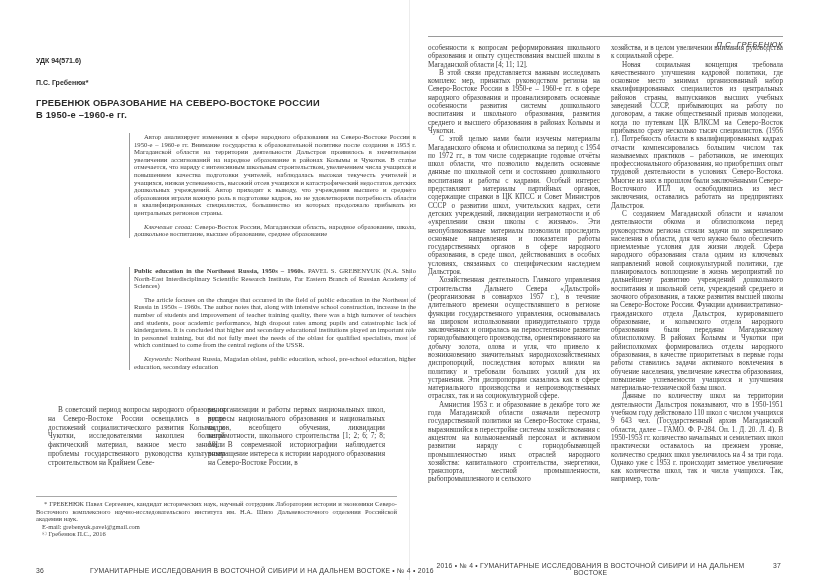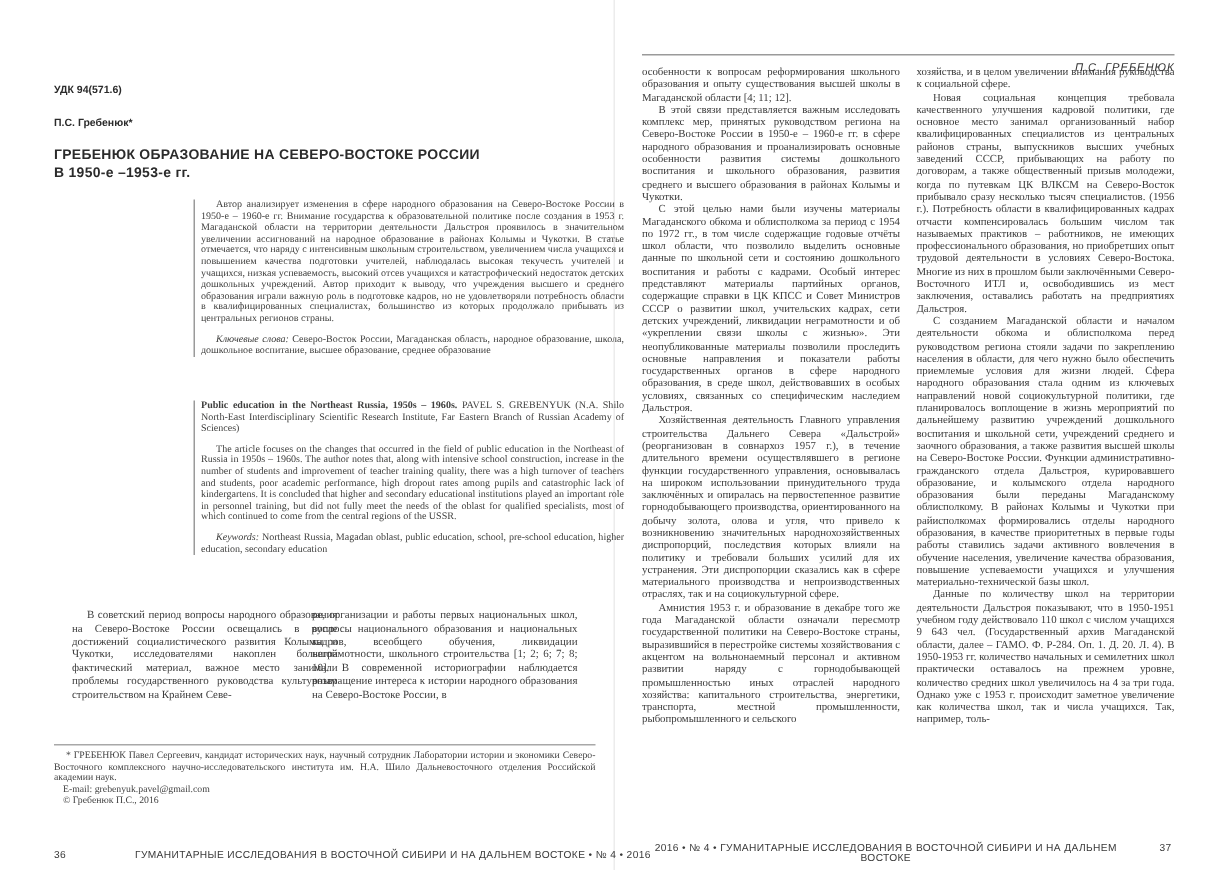--- a/index.html
+++ b/index.html
@@ -54,21 +54,21 @@
 </style>
 </head>
 <body>
 
 <div class="abs divider"></div>
 
 <div class="abs udc sans b">УДК 94(571.6)</div>
 <div class="abs author sans b">П.С. Гребенюк*</div>
 <div class="abs title sans b">
   <div>ГРЕБЕНЮК ОБРАЗОВАНИЕ НА СЕВЕРО-ВОСТОКЕ РОССИИ</div>
-  <div>В 1950-е –1953-е гг.</div>
+  <div>В 1950-е –1960-е гг.</div>
 </div>
 
 <div class="abs annot annot-ru">
   <p class="ind10">Автор анализирует изменения в сфере народного образования на Северо-Востоке России в 1950-е – 1960-е гг. Внимание государства к образовательной политике после создания в 1953 г. Магаданской области на территории деятельности Дальстроя проявилось в значительном увеличении ассигнований на народное образование в районах Колымы и Чукотки. В статье отмечается, что наряду с интенсивным школьным строительством, увеличением числа учащихся и повышением качества подготовки учителей, наблюдалась высокая текучесть учителей и учащихся, низкая успеваемость, высокий отсев учащихся и катастрофический недостаток детских дошкольных учреждений. Автор приходит к выводу, что учреждения высшего и среднего образования играли важную роль в подготовке кадров, но не удовлетворяли потребность области в квалифицированных специалистах, большинство из которых продолжало прибывать из центральных регионов страны.</p>
   <p class="gap ind10"><span class="i">Ключевые слова:</span><span> Северо-Восток России, Магаданская область, народное образование, школа, дошкольное воспитание, высшее образование, среднее образование</span></p>
 </div>
 
 <div class="abs annot annot-en">
   <p><span class="b">Public education in the Northeast Russia, 1950s – 1960s.</span><span> PAVEL S. GREBENYUK (N.A. Shilo North-East Interdisciplinary Scientific Research Institute, Far Eastern Branch of Russian Academy of Sciences)</span></p>
   <p class="gap ind10">The article focuses on the changes that occurred in the field of public education in the Northeast of Russia in 1950s – 1960s. The author notes that, along with intensive school construction, increase in the number of students and improvement of teacher training quality, there was a high turnover of teachers and students, poor academic performance, high dropout rates among pupils and catastrophic lack of kindergartens. It is concluded that higher and secondary educational institutions played an important role in personnel training, but did not fully meet the needs of the oblast for qualified specialists, most of which continued to come from the central regions of the USSR.</p>

